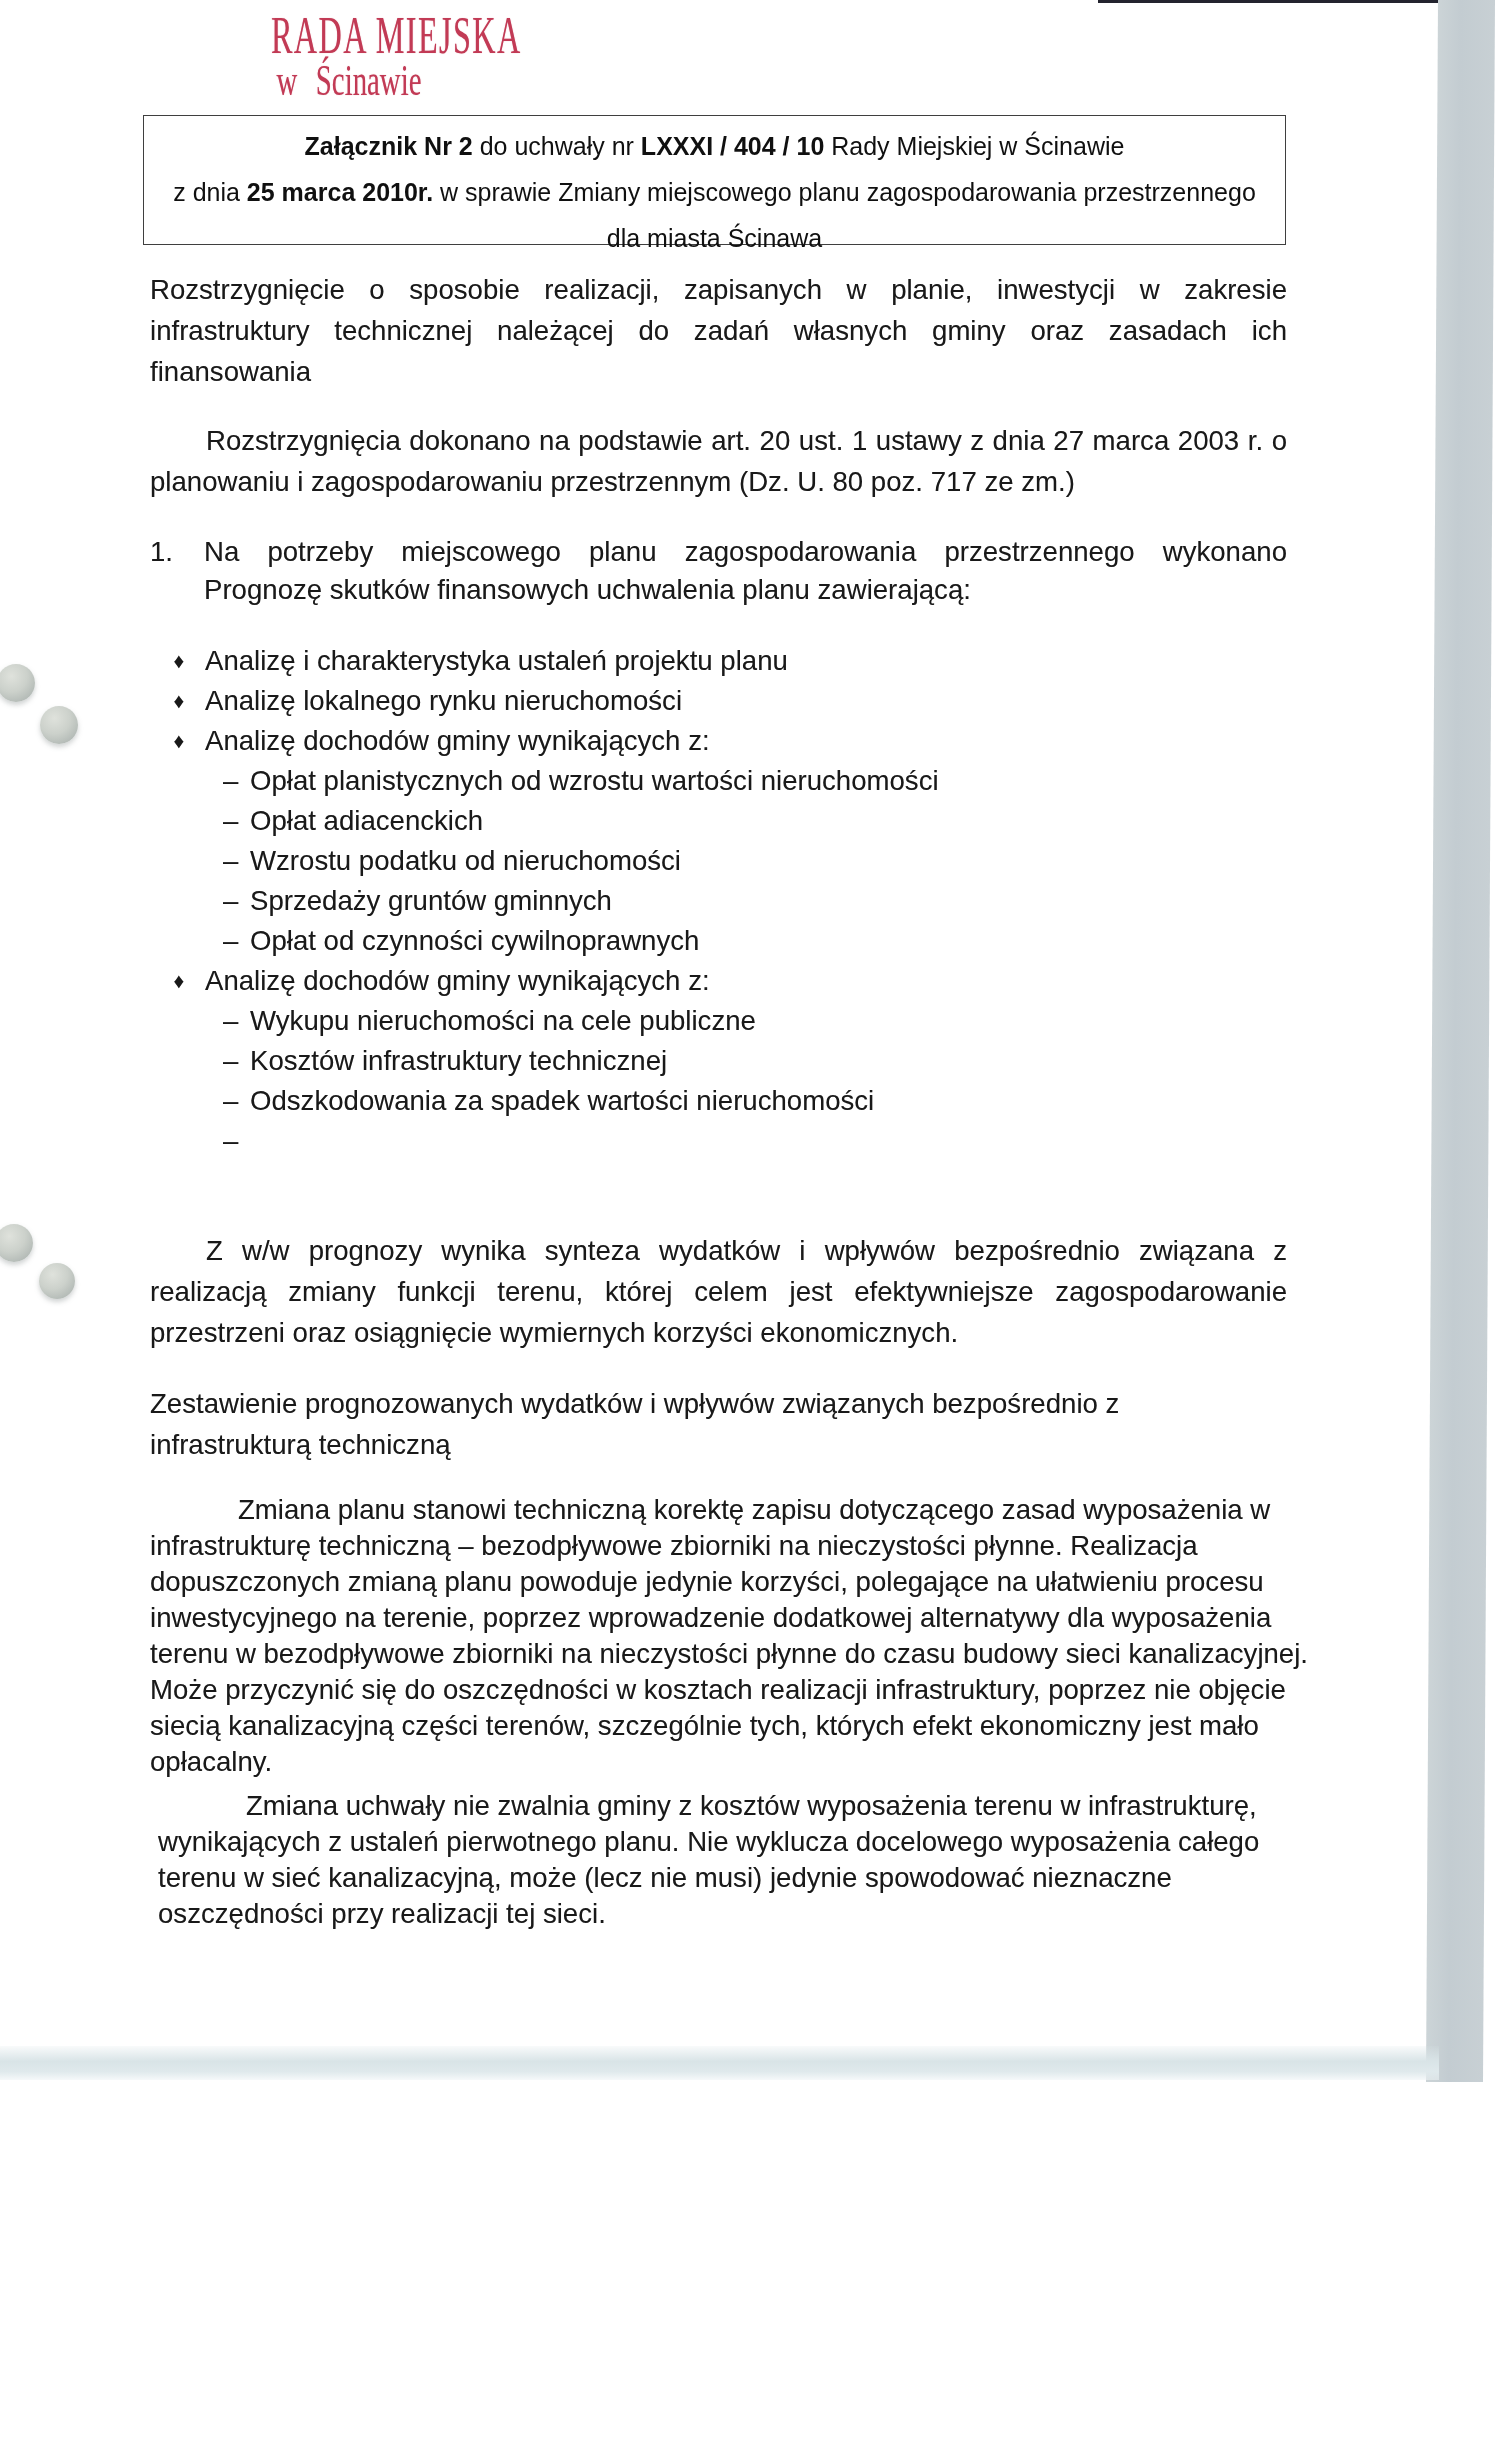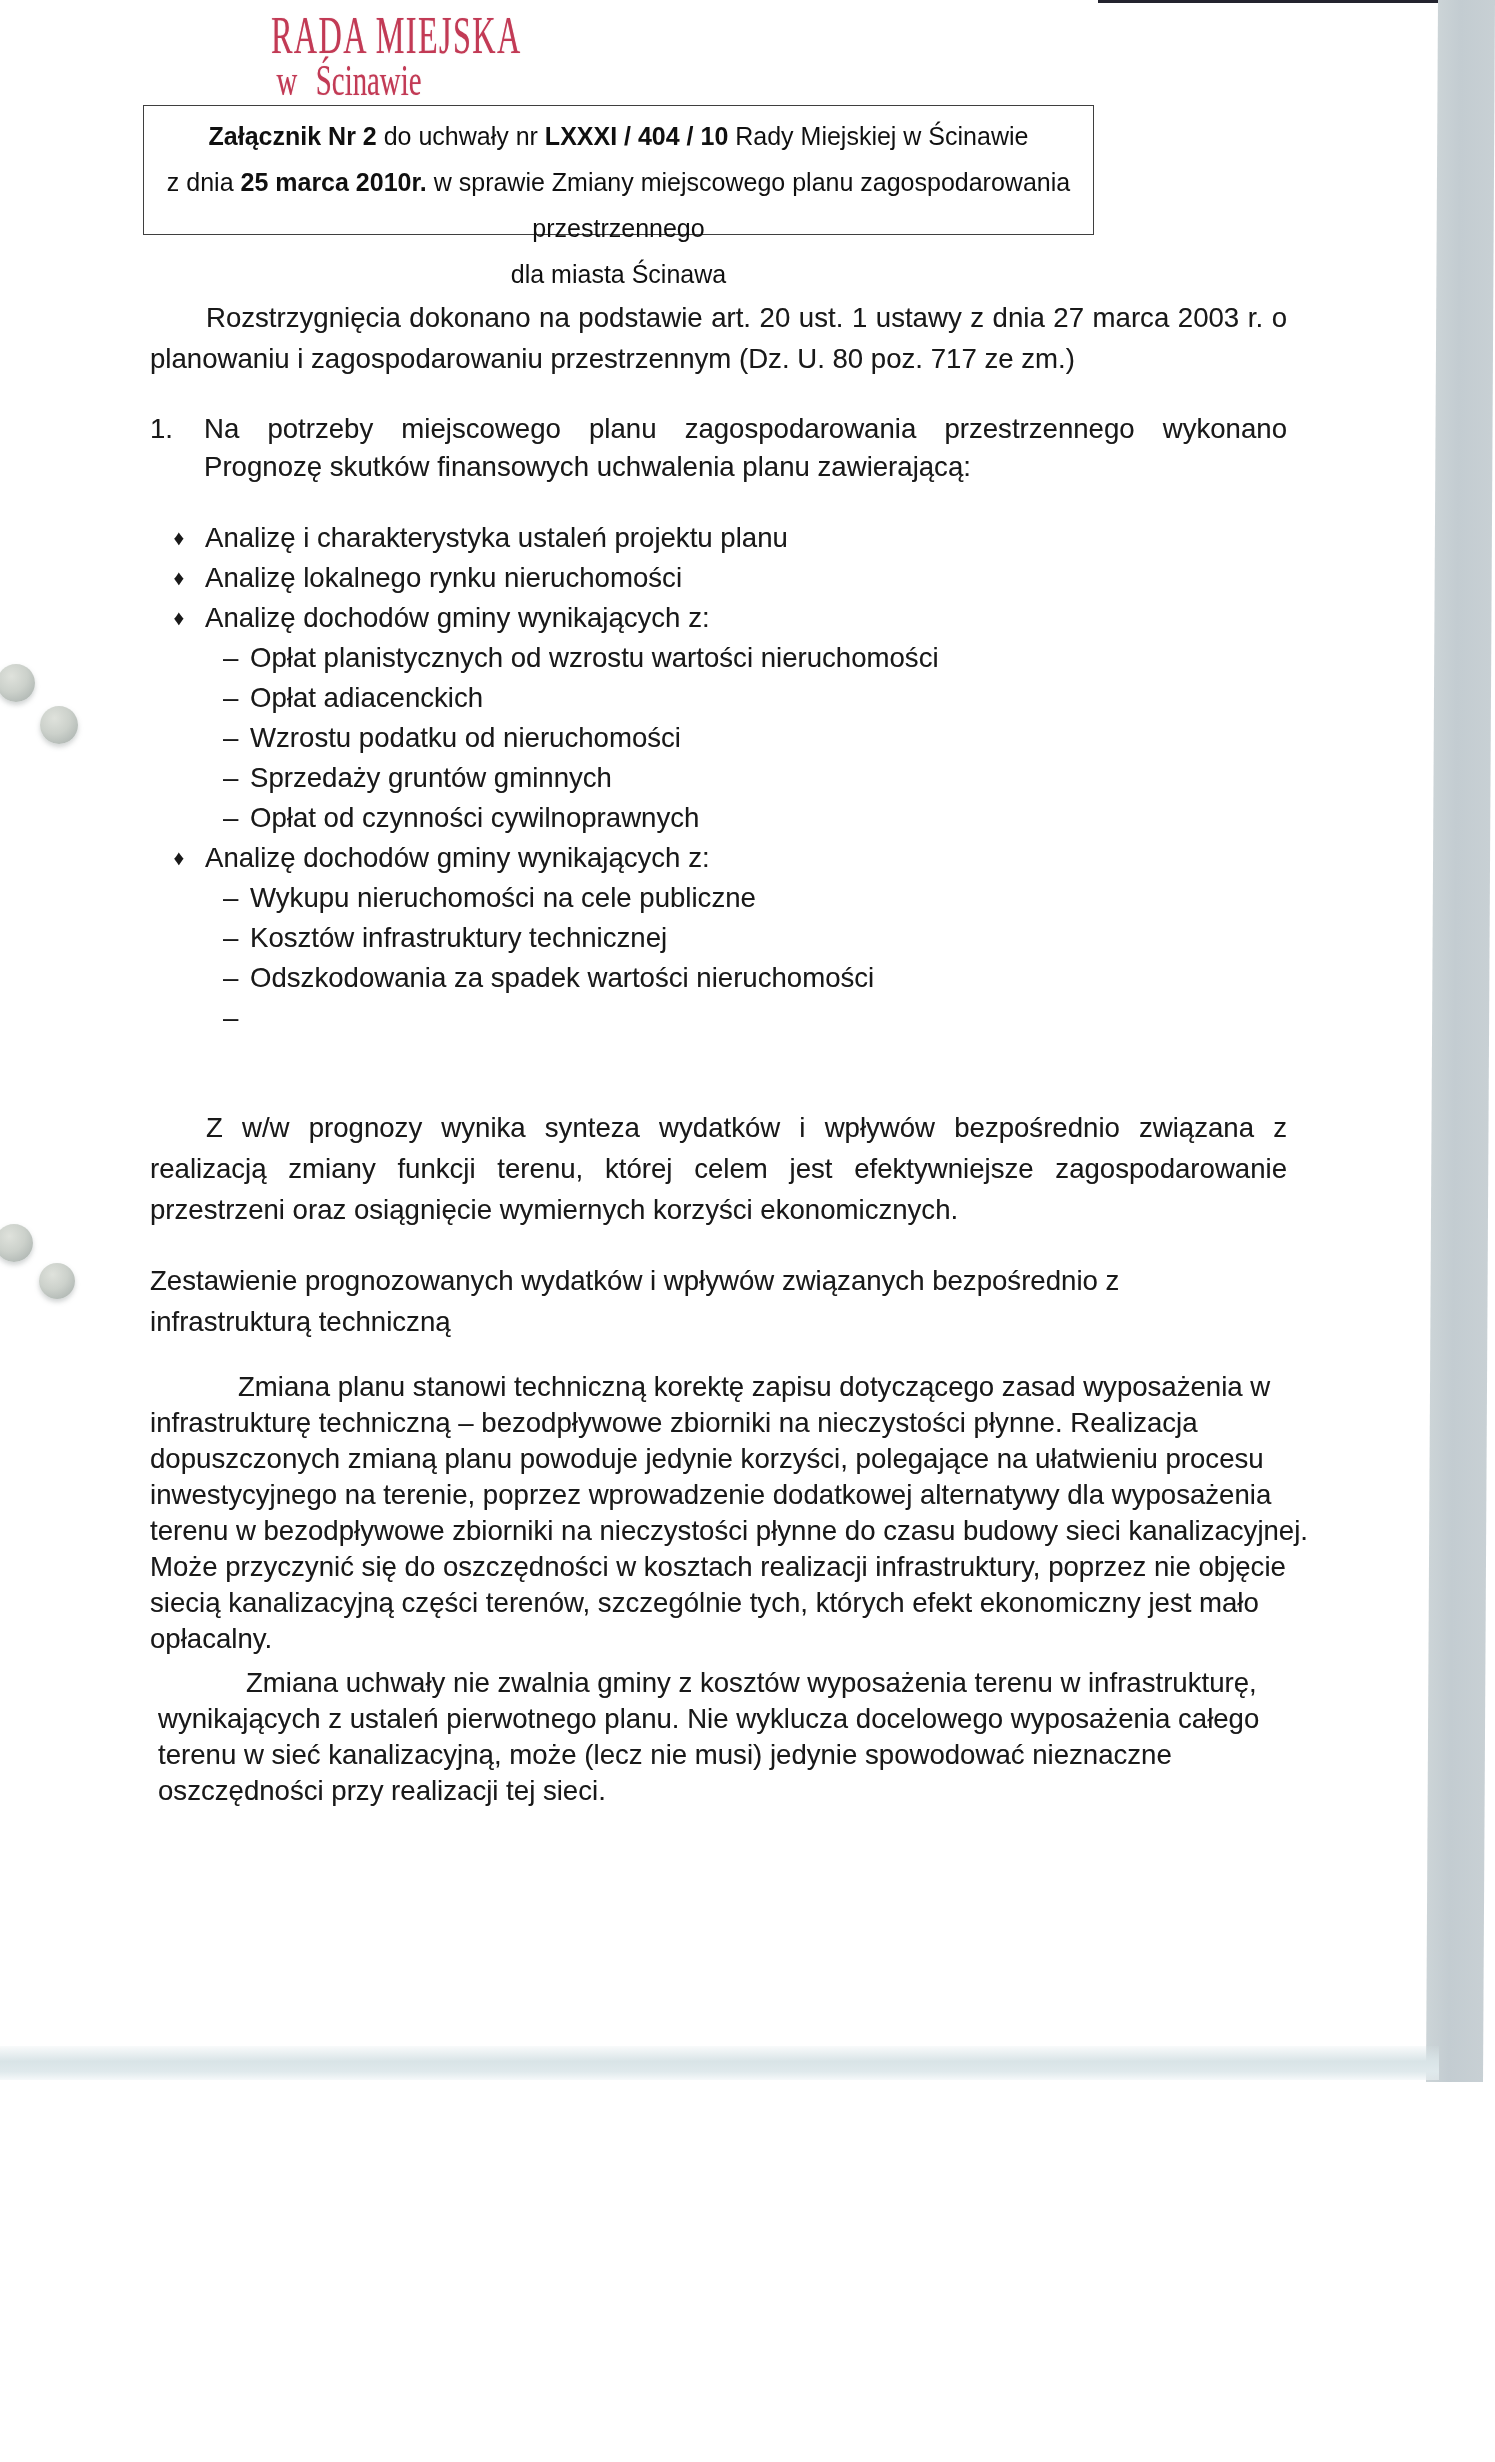--- a/index.html
+++ b/index.html
@@ -43,21 +43,21 @@
     transform:scaleX(0.62);transform-origin:center;}
   .stamp-l2{font-size:45px;line-height:41px;margin-top:2.3px;word-spacing:17.6px;white-space:nowrap;
     transform:scaleX(0.64);transform-origin:center;}
   .stamp-fade{
     position:absolute;left:-11.7px;top:-5.9px;width:64px;height:53px;z-index:2;
     background:linear-gradient(100deg,#ffffff 30%,rgba(255,255,255,0.8) 55%,rgba(255,255,255,0) 92%);
   }
 
   
   .header-box{
-    position:absolute;left:143px;top:105px;width:951px;height:130px;
+    position:absolute;left:143px;top:115px;width:1143px;height:130px;
     border:1.8px solid #3f3f3f;box-sizing:border-box;
     text-align:center;font-size:25px;line-height:46px;padding-top:7px;color:#101010;
   }
   .b{font-weight:bold;}
 
   
   .content{
     position:absolute;left:150px;top:269px;width:1137px;
     font-size:27.6px;line-height:41px;color:#191919;
     text-shadow:0 0 0.6px rgba(0,0,0,0.28);
@@ -97,20 +97,21 @@
   </div>
 
   <div class="header-box">
     <div><span class="b">Załącznik Nr 2</span><span> do uchwały nr </span><span class="b">LXXXI / 404 / 10</span><span> Rady Miejskiej w Ścinawie</span></div>
     <div><span>z dnia </span><span class="b">25 marca 2010r.</span><span> w sprawie Zmiany miejscowego planu zagospodarowania przestrzennego</span></div>
     <div>dla miasta Ścinawa</div>
   </div>
 
   <div class="content">
 
+    <p class="p-intro">Rozstrzygnięcie o sposobie realizacji, zapisanych w planie, inwestycji w zakresie infrastruktury technicznej należącej do zadań własnych gminy oraz zasadach ich finansowania</p>
 
     <p class="p-basis">Rozstrzygnięcia dokonano na podstawie art. 20 ust. 1 ustawy z dnia 27 marca 2003 r. o planowaniu i zagospodarowaniu przestrzennym (Dz. U. 80 poz. 717 ze zm.)</p>
 
     <div class="item1">
       <span class="num">1.</span>
       <span class="itext">Na potrzeby miejscowego planu zagospodarowania przestrzennego wykonano Prognozę skutków finansowych uchwalenia planu zawierającą:</span>
     </div>
 
     <ul class="blist">
       <li class="row">

